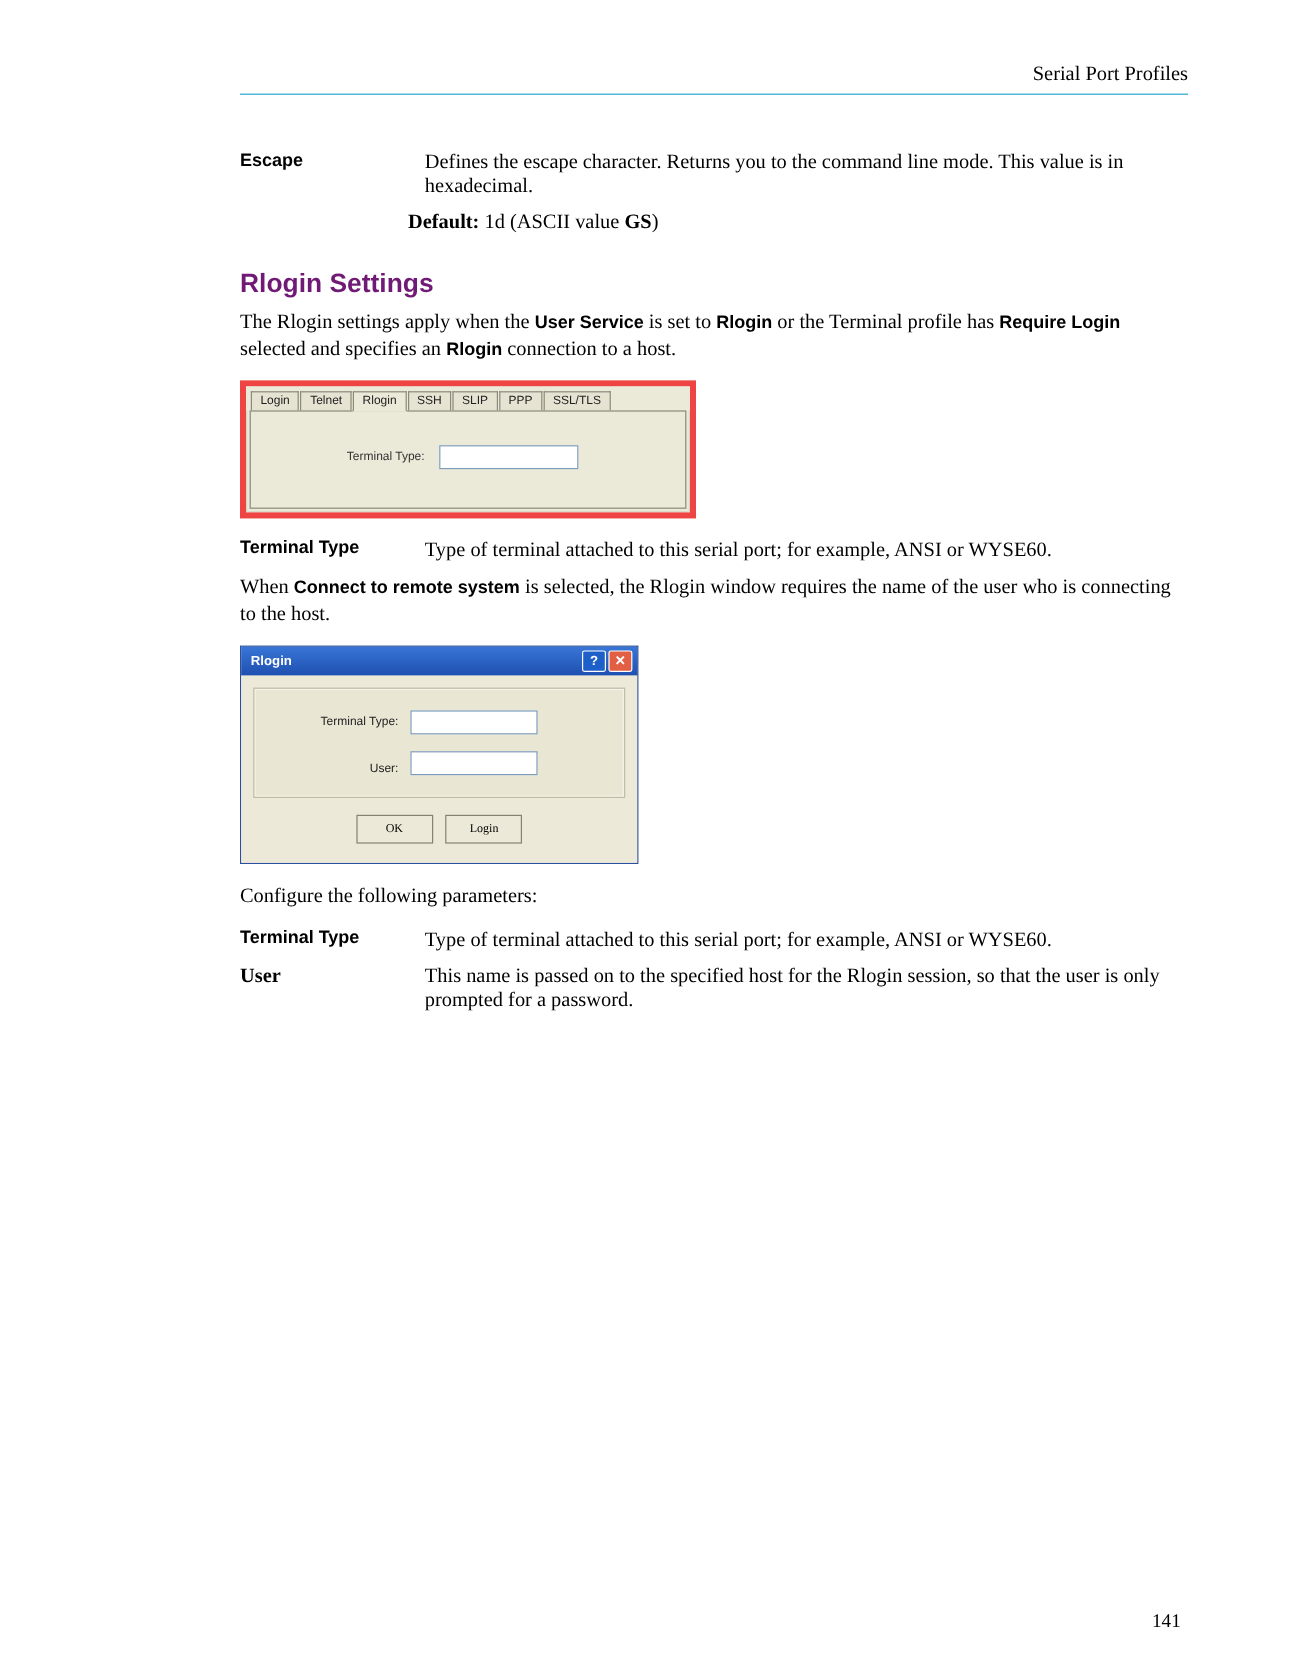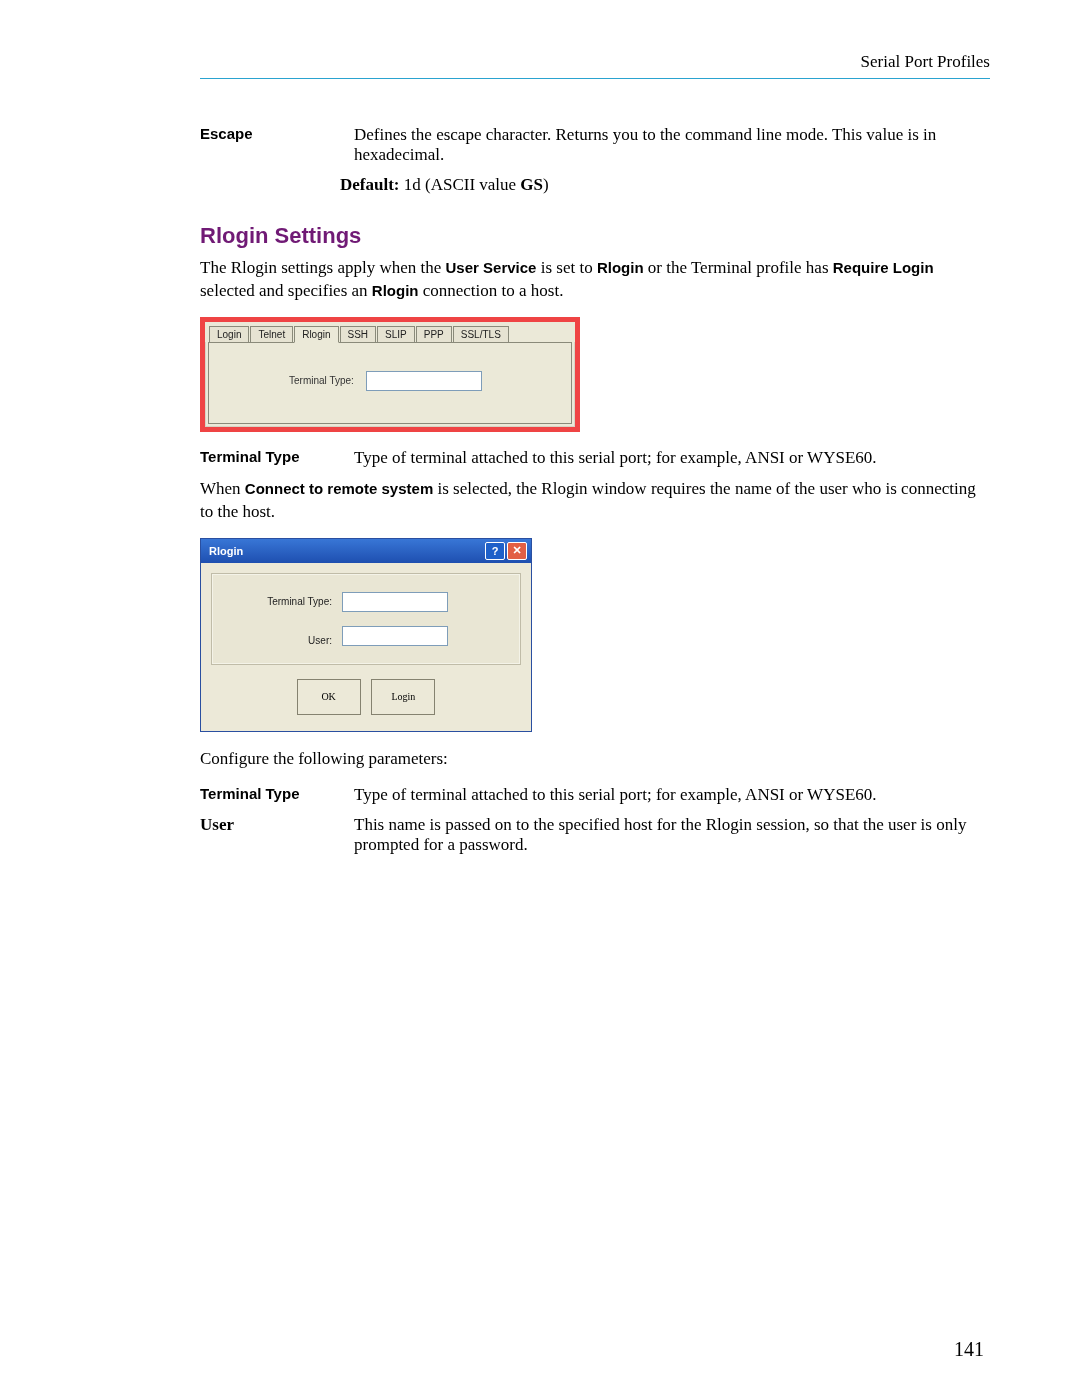--- a/index.html
+++ b/index.html
@@ -98,25 +98,25 @@
     border: 1px solid #c0bca8; background: #e9e6d4;
     padding: 18px 10px 18px 10px; margin-bottom: 10px;
     box-shadow: inset 0 0 0 1px #f4f3e8;
   }
   .drow { display: flex; align-items: center; margin-bottom: 14px; }
   .drow:last-child { margin-bottom: 0; align-items: flex-end; }
   .drow .dlbl { width: 110px; text-align: right; padding-right: 10px; color: #222; }
   .drow input { width: 100px; height: 16px; border: 1px solid #7e9db9; background: #fff; }
   .btns { text-align: center; padding: 4px 0 6px 0; }
   .btns button {
-    width: 64px; height: 36px; font: 10px Tahoma; margin: 0 4px;
+    width: 64px; height: 24px; font: 10px Tahoma; margin: 0 4px;
     border: 1px solid #858270; background: #ece9d8; cursor: default;
   }
   .pagenum {
-    position: absolute; bottom: 36px; right: 96px; font-size: 20px;
+    position: absolute; bottom: 36px; right: 96px; font-size: 16px;
   }
 </style>
 </head>
 <body>
 
 <div class="page">
   <div class="header">Serial Port Profiles</div>
   <hr class="toprule">
 
   <div class="def-row">

